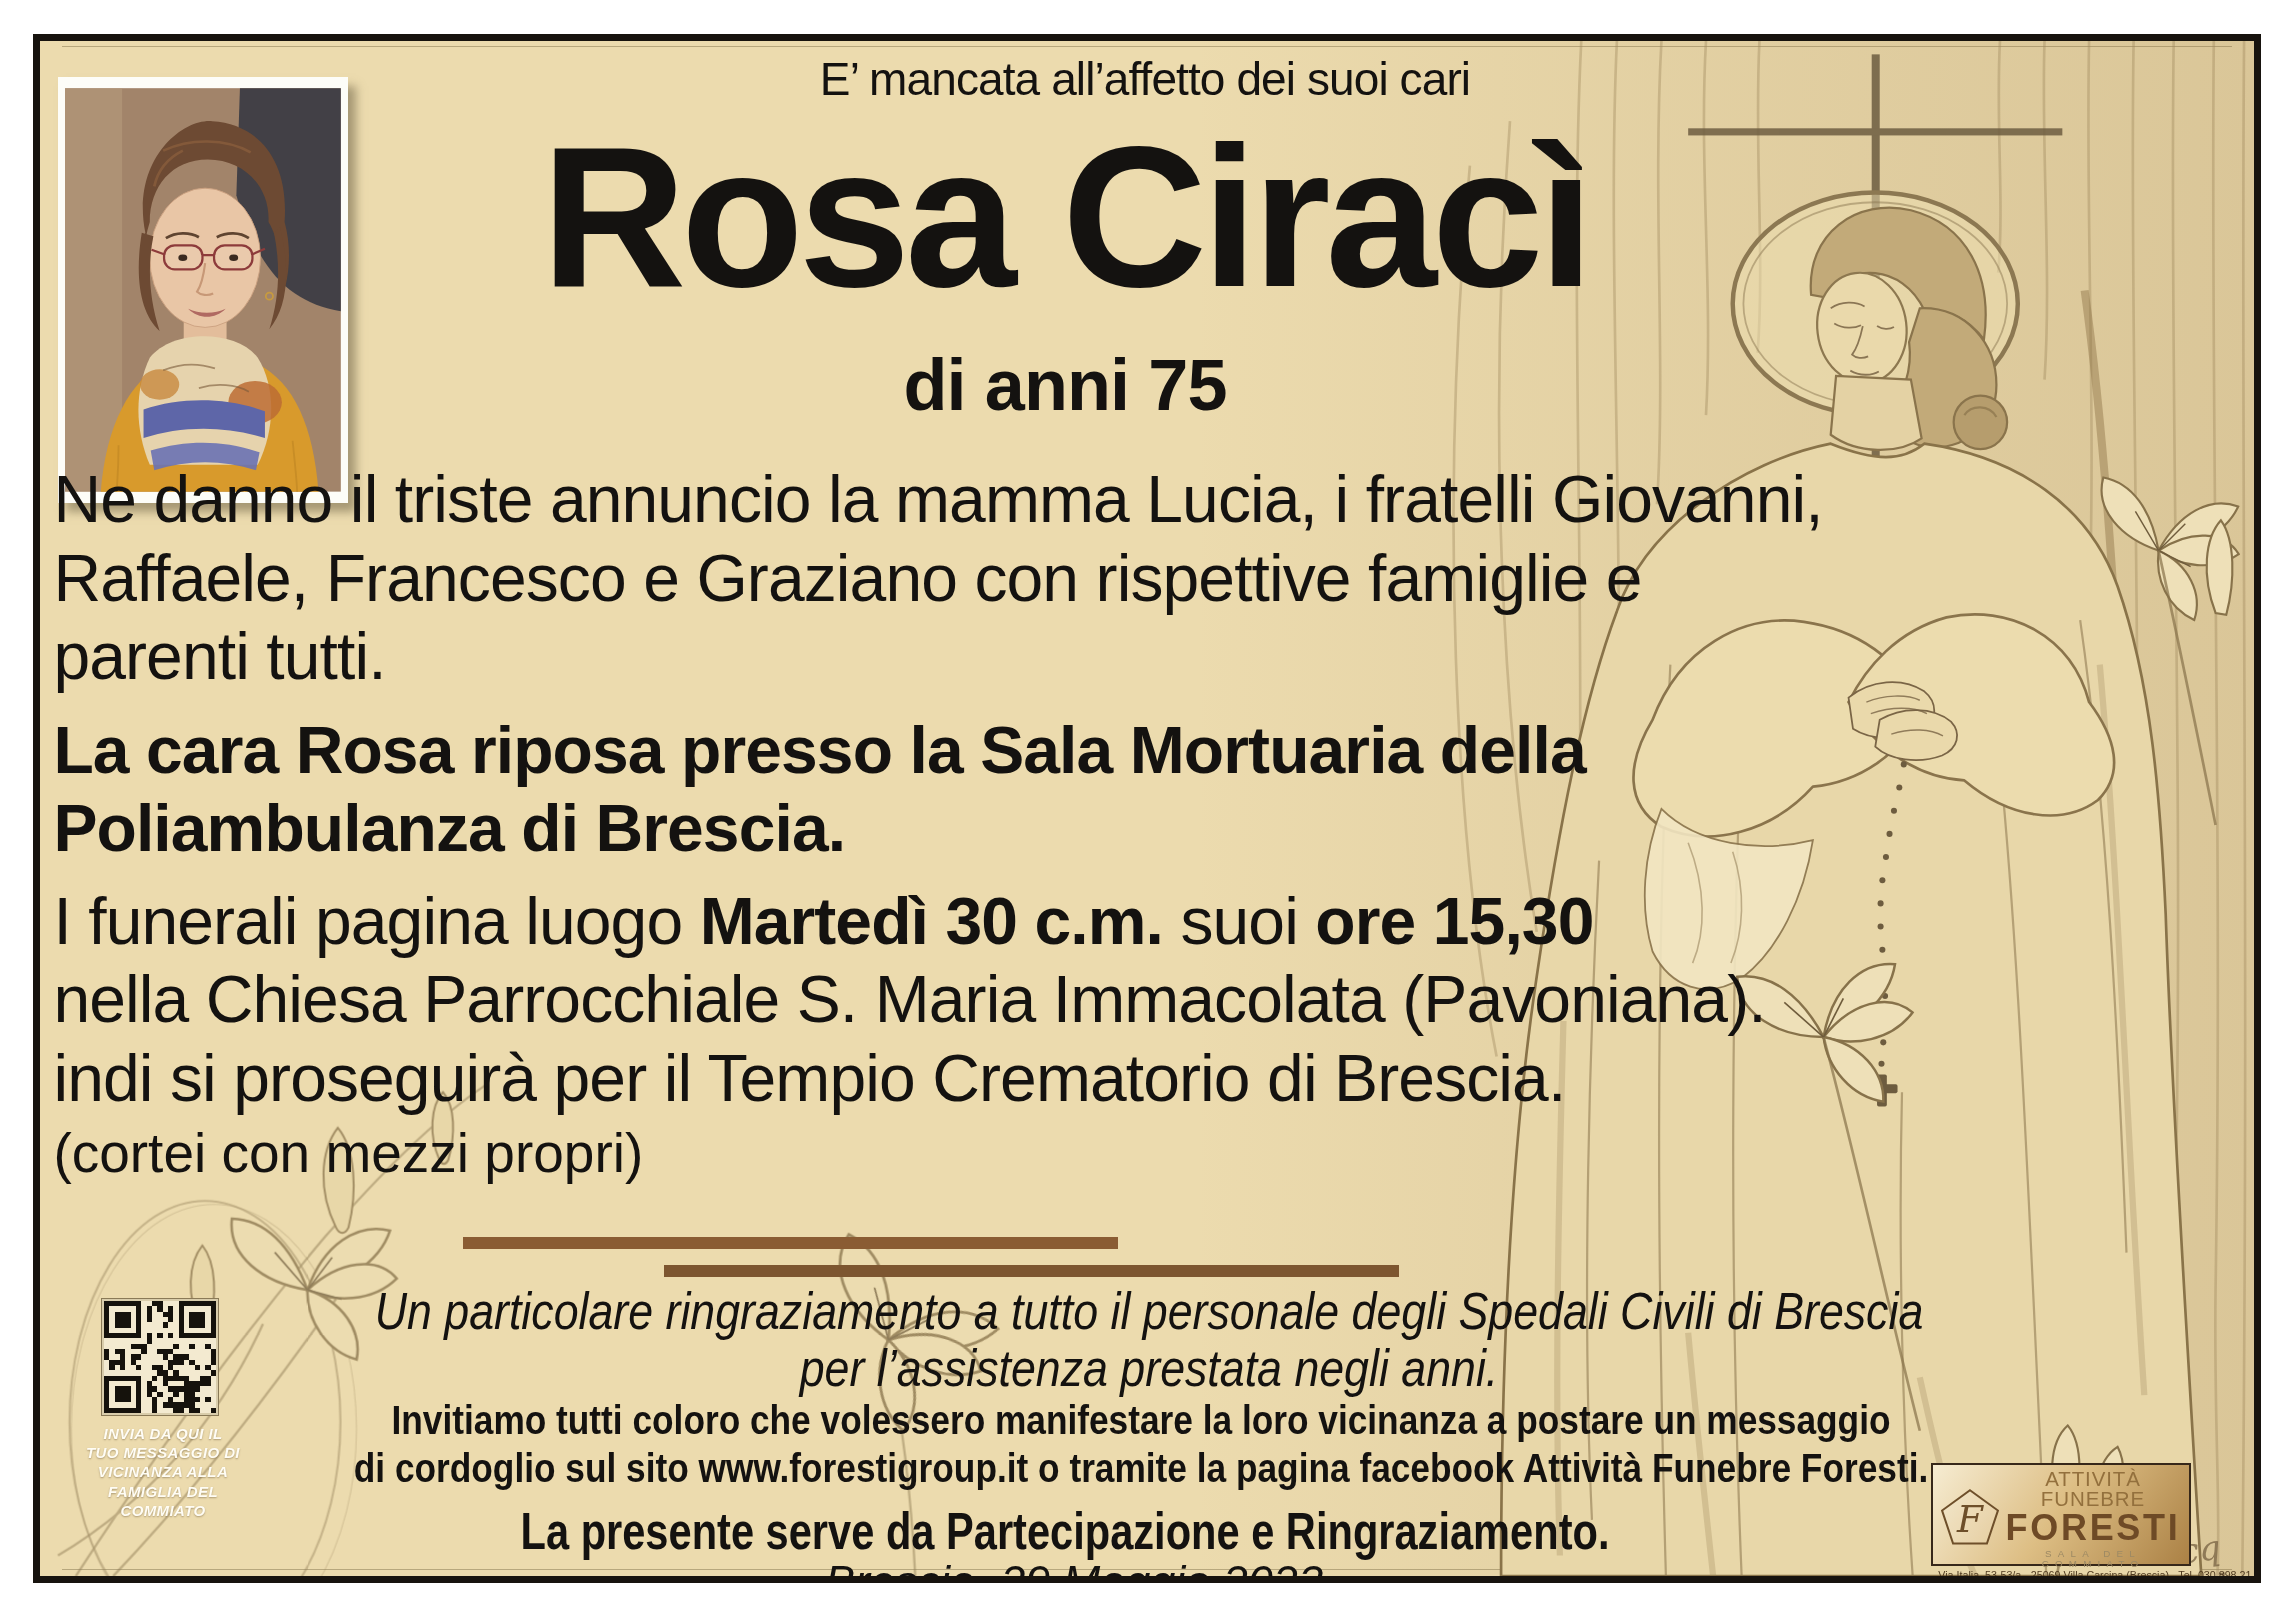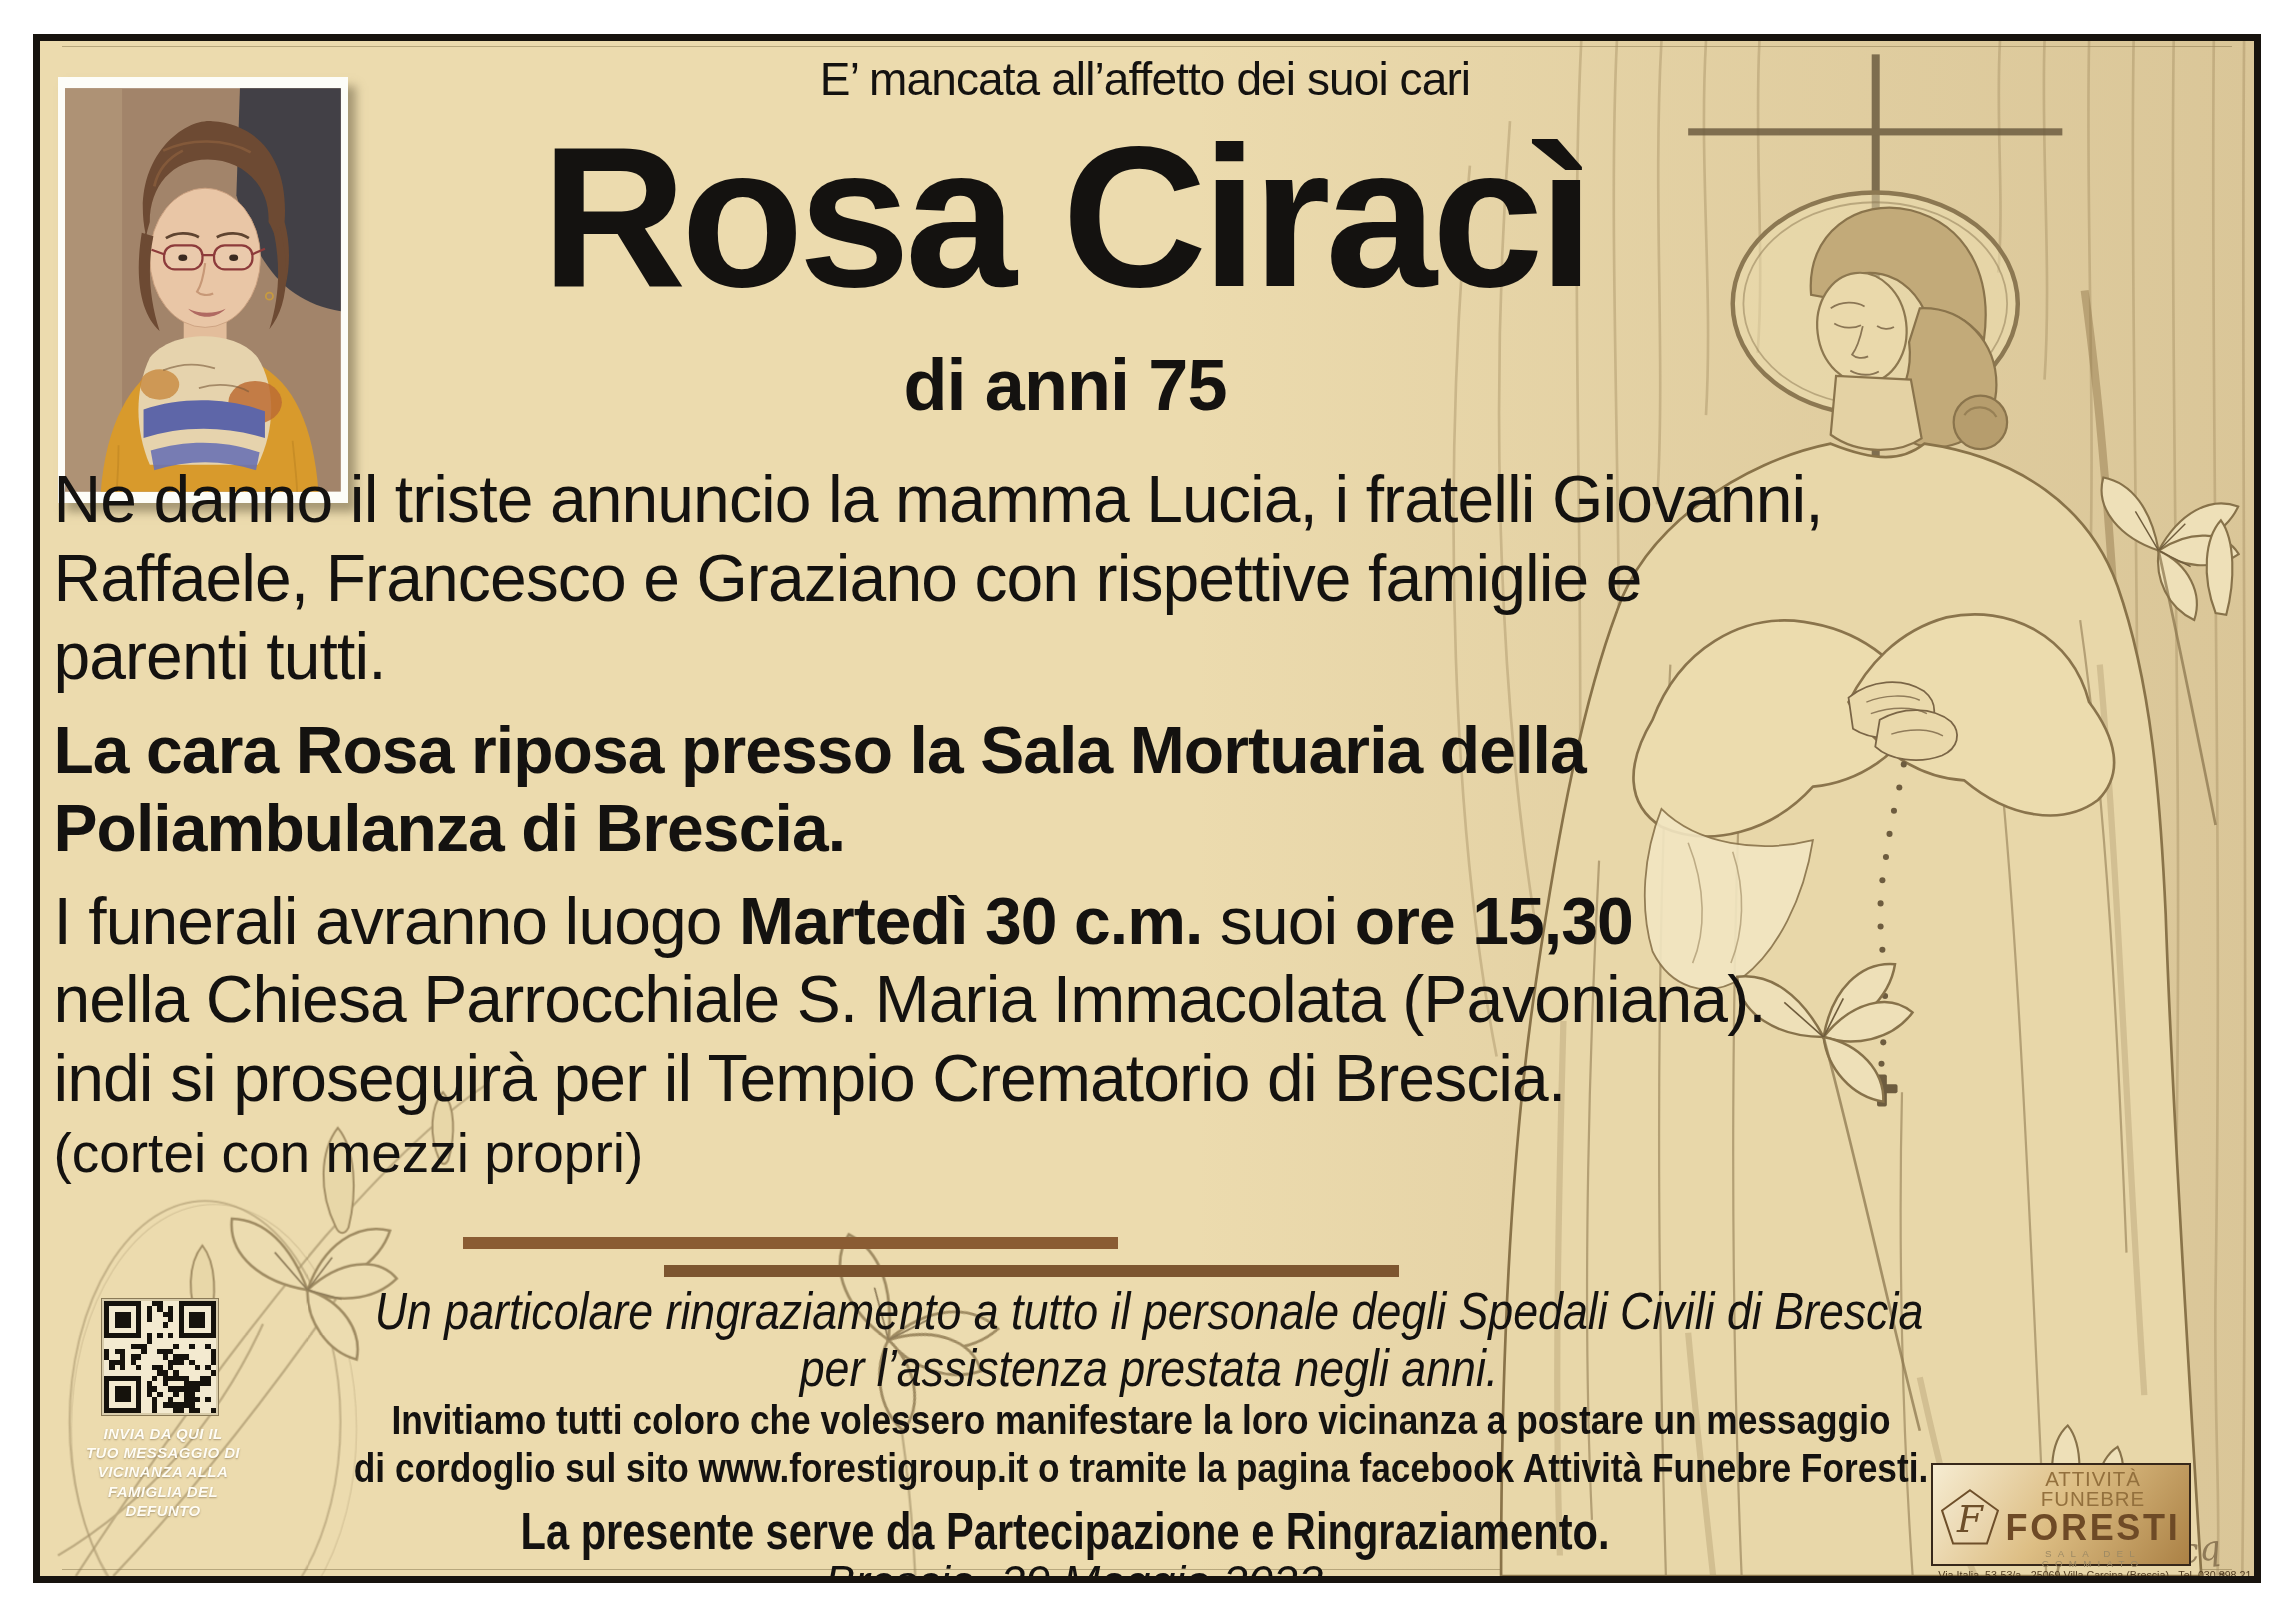--- a/index.html
+++ b/index.html
@@ -314,21 +314,21 @@
   <div class="abs z5 center" style="left:1025px;top:303px;font-size:72px;font-weight:bold;letter-spacing:-0.9px;">di anni 75</div>
 
   <div class="abs body-line" style="left:13.4px;top:422px;">Ne danno il triste annuncio la mamma Lucia, i fratelli Giovanni,</div>
   <div class="abs body-line" style="left:13.4px;top:501px;">Raffaele, Francesco e Graziano con rispettive famiglie e</div>
   <div class="abs body-line" style="left:13.4px;top:579px;text-align:center;">parenti tutti.</div>
 
   <div class="abs body-line bold" style="left:13.4px;top:673px;">La cara Rosa riposa presso la Sala Mortuaria della</div>
   <div class="abs body-line bold" style="left:13.4px;top:751px;">Poliambulanza di Brescia.</div>
 
   <div class="abs body-line" style="left:13.4px;top:844px;">
-    <span>I funerali avranno luogo </span><span class="bold">Martedì 30 c.m.</span><span> suoi </span><span class="bold">ore 15,30</span>
+    <span>I funerali pagina luogo </span><span class="bold">Martedì 30 c.m.</span><span> suoi </span><span class="bold">ore 15,30</span>
   </div>
   <div class="abs body-line" style="left:13.4px;top:922px;">nella Chiesa Parrocchiale S. Maria Immacolata (Pavoniana).</div>
   <div class="abs body-line" style="left:13.4px;top:1001px;">indi si proseguirà per il Tempio Crematorio di Brescia.</div>
 
   <div class="abs z5" style="left:13.4px;top:1080px;font-size:55px;white-space:nowrap;">(cortei con mezzi propri)</div>
 
   <div class="rule" style="left:423px;top:1196px;width:655px;"></div>
   <div class="rule" style="left:624px;top:1224px;width:735px;background:#7d5630;"></div>
 
   <div class="abs z5 cond italic" style="left:1109px;top:1240px;font-size:52px;white-space:nowrap;">Un particolare ringraziamento a tutto il personale degli Spedali Civili di Brescia</div>
@@ -549,21 +549,21 @@
         <rect x="16" y="20" width="1" height="1" fill="#15120c"></rect>
         <rect x="17" y="20" width="1" height="1" fill="#15120c"></rect>
         <rect x="20" y="20" width="1" height="1" fill="#15120c"></rect>
       </svg>
   </div>
   <div id="qr-caption">
     <div>INVIA DA QUI IL</div>
     <div>TUO MESSAGGIO DI</div>
     <div>VICINANZA ALLA</div>
     <div>FAMIGLIA DEL</div>
-    <div>DEFUNTO</div>
+    <div>COMMIATO</div>
   </div>
 
   <div id="logo-box">
     <div id="logo-top">
       <svg id="logo-mono" viewBox="0 0 72 78">
         <polygon points="36,5 69,29 56,68 16,68 3,29" fill="rgba(255,255,255,.10)" stroke="#6e4f2a" stroke-width="2.4"></polygon>
         <text x="36" y="54" text-anchor="middle" font-family="DejaVu Serif, serif" font-style="italic" font-size="44" fill="#6e4f2a">F</text>
       </svg>
       <div id="logo-texts">
         <div id="logo-attivita">ATTIVITÀ FUNEBRE</div>

